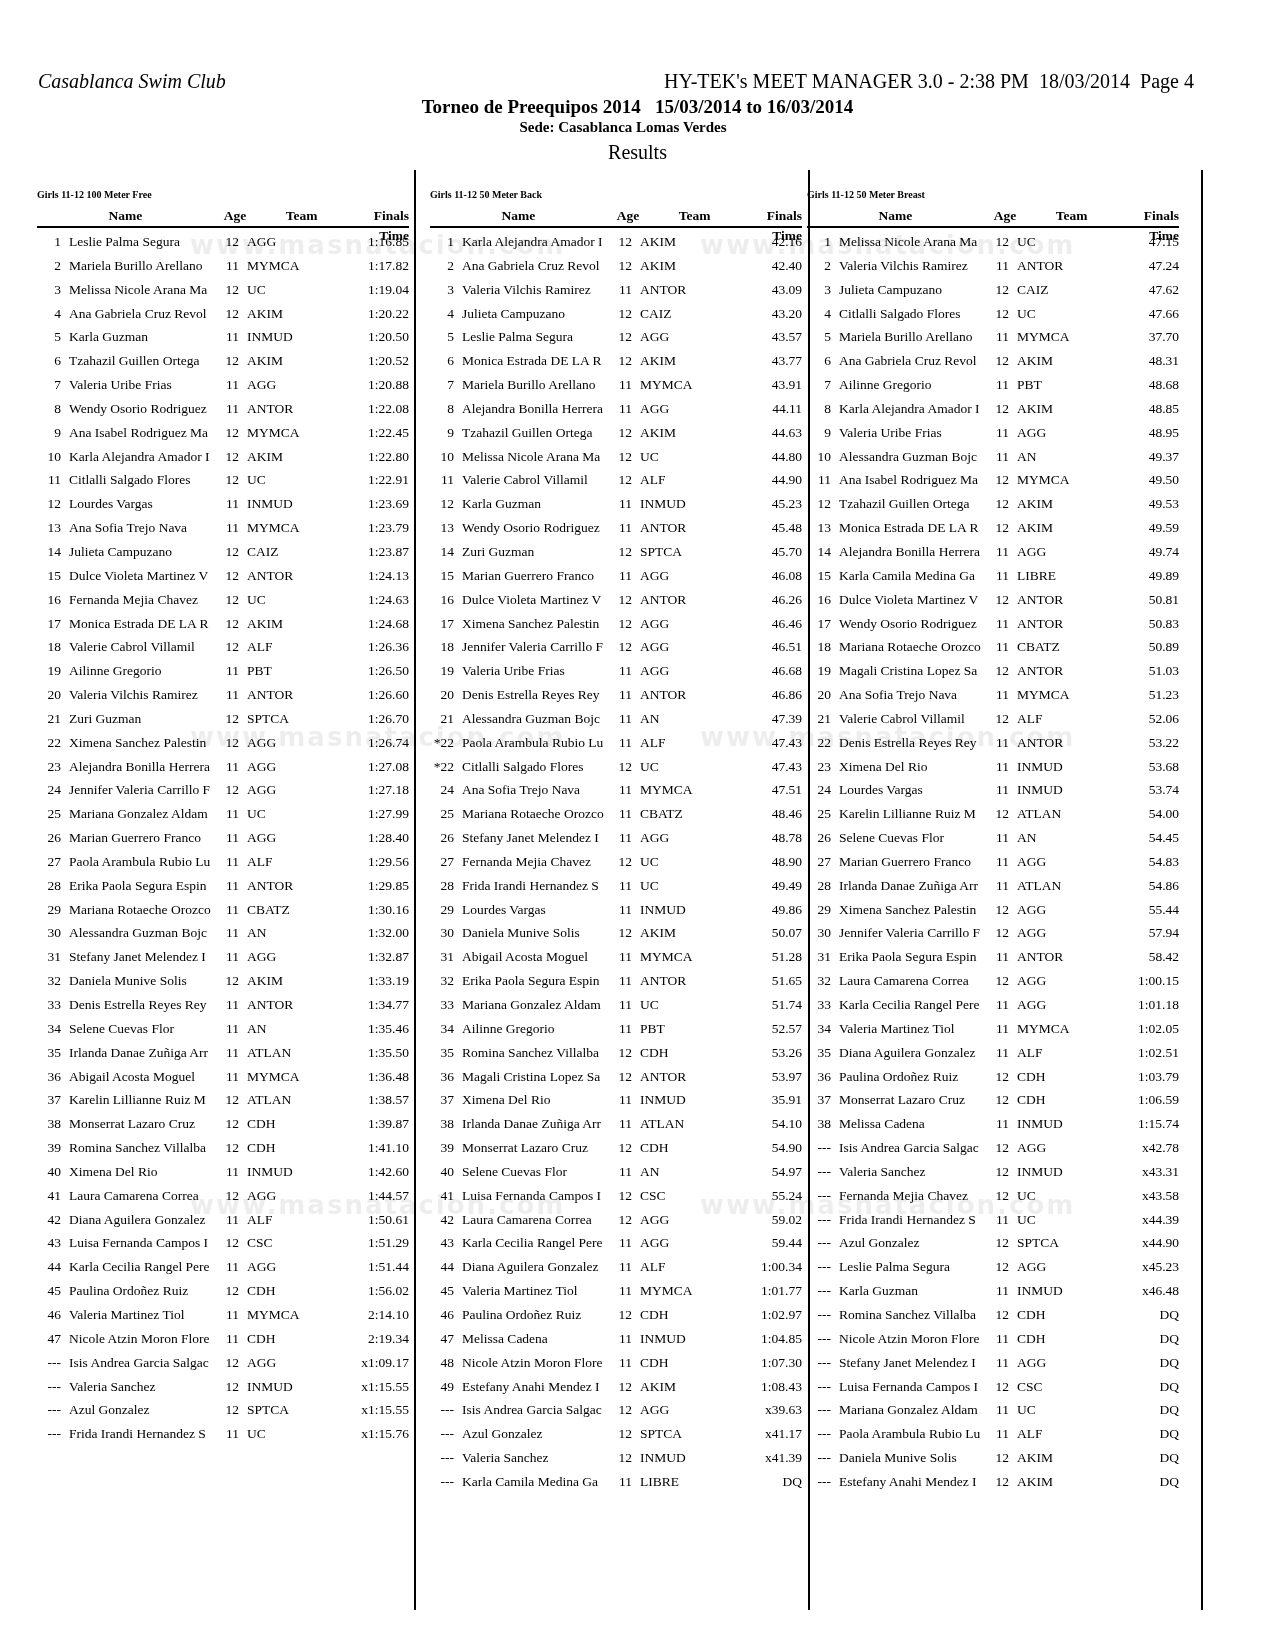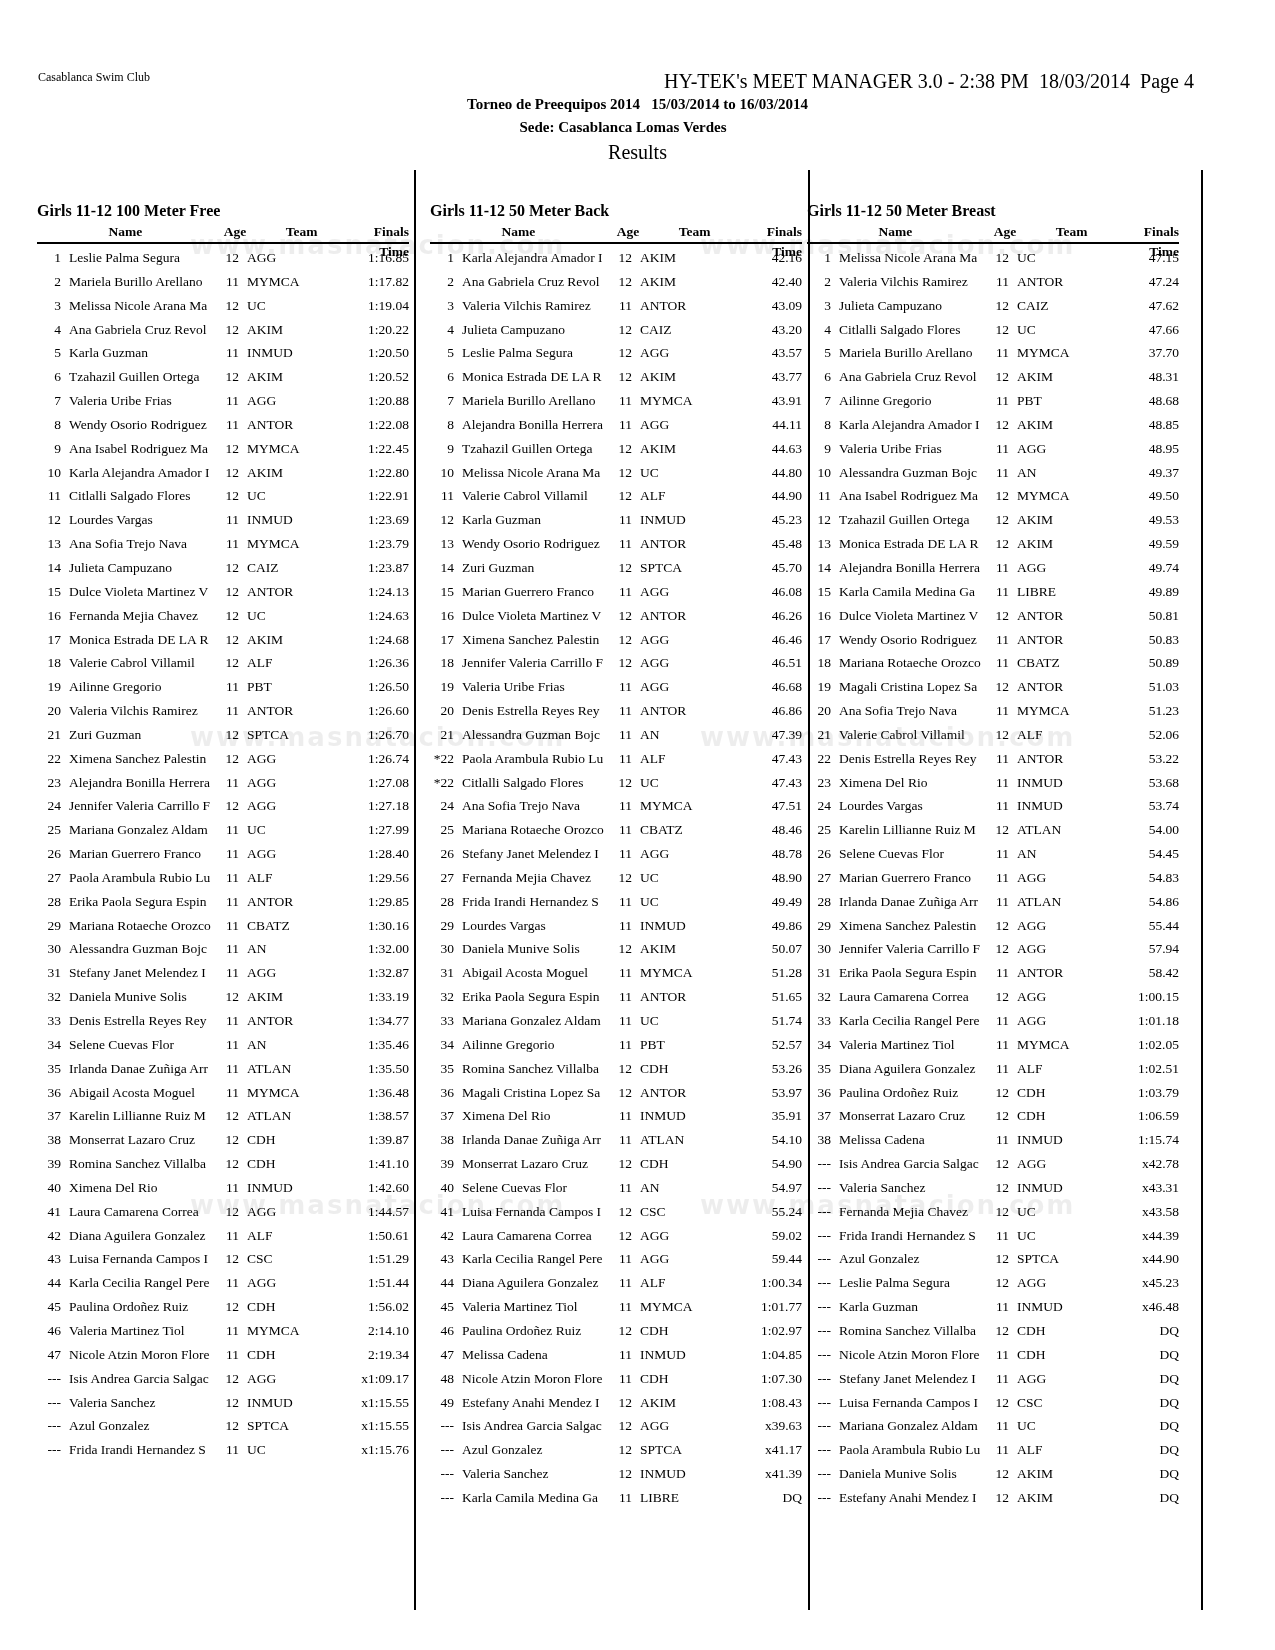--- a/index.html
+++ b/index.html
@@ -1,28 +1,28 @@
 <!DOCTYPE html>
 <html><head>
 <meta charset="utf-8">
 <style>
   html, body { margin: 0; padding: 0; background: #ffffff; }
   body { width: 1275px; height: 1650px; position: relative; overflow: hidden;
          font-family: "Liberation Serif", "DejaVu Serif", serif; color: #000; }
-  .hdr-left { position: absolute; left: 38px; top: 70px; font-size: 12px; }
+  .hdr-left { position: absolute; left: 38px; top: 70px; font-size: 20px; font-style: italic; }
   .hdr-right { position: absolute; left: 664px; top: 70px; font-size: 20px; white-space: pre; }
   .meet-title { position: absolute; left: 0; width: 1275px; top: 96px; text-align: center;
-                font-size: 15px; font-weight: bold; white-space: pre; }
+                font-size: 19px; font-weight: bold; white-space: pre; }
   .meet-site { position: absolute; left: 0; width: 1246px; top: 119px; text-align: center;
                font-size: 15px; font-weight: bold; }
   .results-title { position: absolute; left: 0; width: 1275px; top: 141px; text-align: center;
                    font-size: 20px; }
   .vline { position: absolute; width: 2px; background: #000; top: 170px; height: 1440px; }
   .col { position: absolute; top: 184px; width: 372px; }
-  .event-title { font-size: 16px; font-weight: bold; height: 22px; line-height: 22px; margin-top: 16px; }
+  .event-title { font-size: 10px; font-weight: bold; height: 22px; line-height: 22px; }
   .thead { display: flex; font-size: 13.5px; font-weight: bold; height: 20px; line-height: 20px;
            border-bottom: 2px solid #000; gap: 32px; }
   .row { display: flex; font-size: 13.5px; height: 23.85px; line-height: 23.85px; white-space: nowrap; }
   .c-place { width: 30px; text-align: right; padding-right: 6px; box-sizing: border-box; }
   .c-name { width: 148px; overflow: hidden; padding-left: 2px; }
   .c-age { width: 28px; text-align: right; padding-right: 6px; box-sizing: border-box; }
   .c-team { width: 74px; padding-left: 2px; }
   .c-time { width: 88px; text-align: right; }
   .thead .c-name { padding-left: 20px; }
   .rows { margin-top: 2px; }

